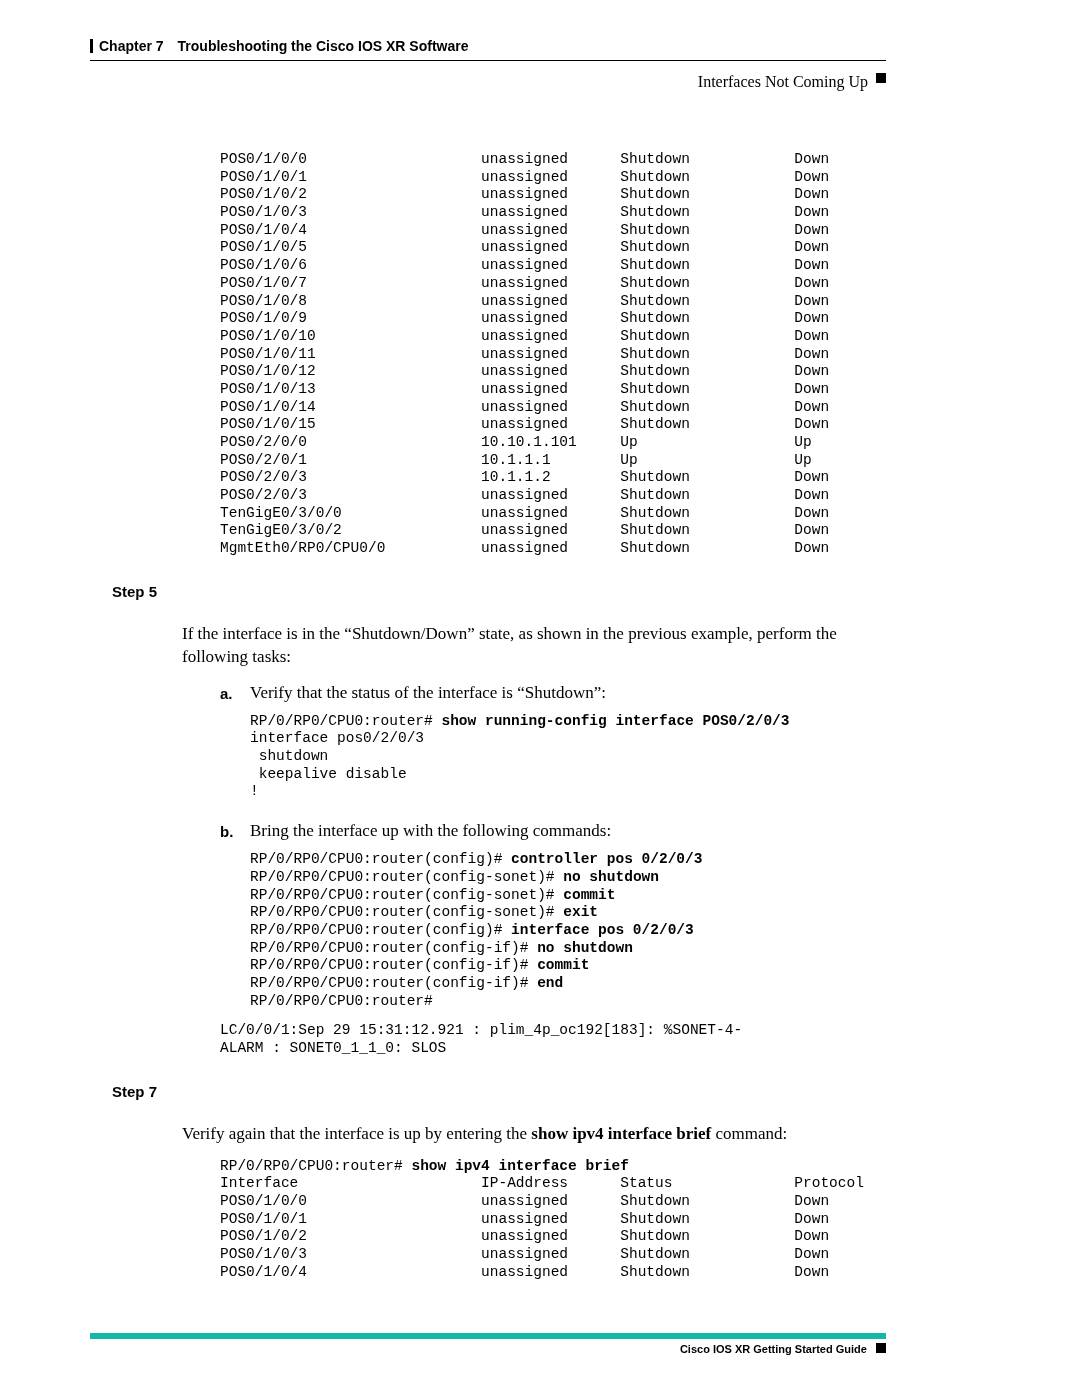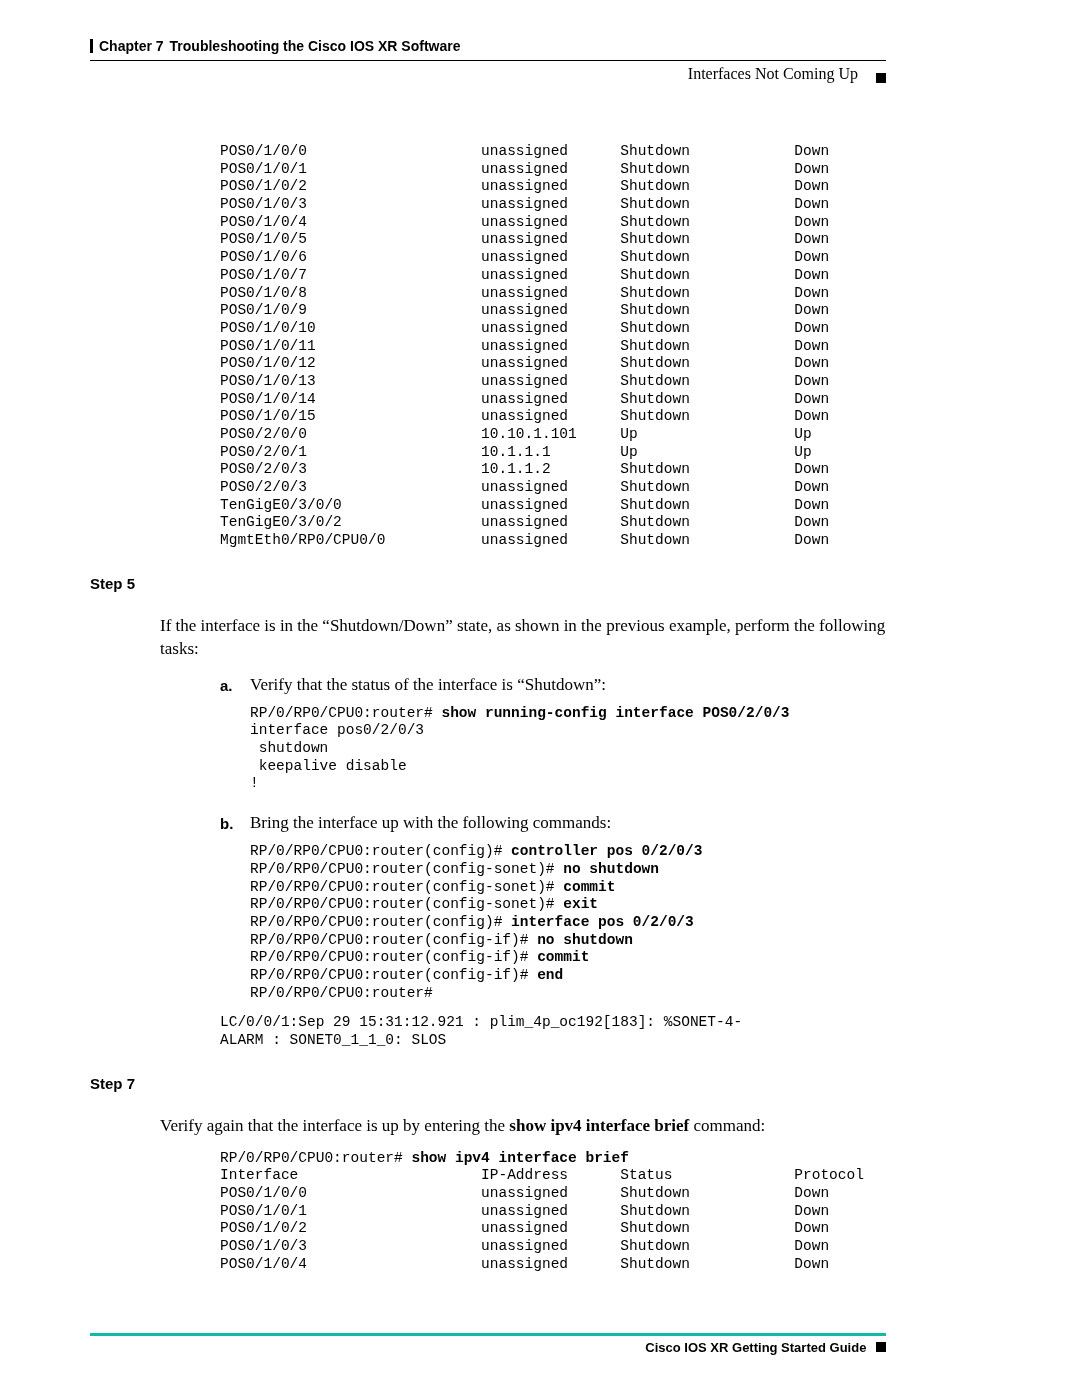--- a/index.html
+++ b/index.html
@@ -30,24 +30,24 @@
     gap: 6px;
   }
   .header-vbar {
     width: 3px;
     height: 14px;
     background: #000;
     display: inline-block;
   }
   .header-right {
     text-align: right;
-    margin-top: 4px;
-    display: flex;
-    align-items: flex-end;
-    gap: 18px;
+    margin-top: 12px;
+    display: flex;
+    align-items: flex-start;
+    gap: 8px;
   }
   .header-square {
     width: 10px;
     height: 10px;
     background: #000;
     display: inline-block;
   }
   .hr-top {
     border: none;
     border-top: 1px solid #000;
@@ -76,20 +76,21 @@
     font-size: 17px;
     line-height: 1.35;
   }
   .step-label {
     width: 70px;
     flex-shrink: 0;
     font-family: Arial, Helvetica, sans-serif;
     font-weight: bold;
     font-size: 15px;
     padding-top: 2px;
+    margin-left: 22px;
   }
   .step-body {
     flex: 1;
     margin-top: 43px;
   }
   .sub-item {
     display: flex;
     margin-top: 14px;
     font-size: 17px;
   }
@@ -111,25 +112,25 @@
   .serif-bold {
     font-weight: bold;
   }
   .footer {
     position: absolute;
     bottom: 42px;
     left: 90px;
     right: 90px;
   }
   .footer-line1 {
-    border-top: 3px solid #14b8a6;
+    border-top: 6px solid #14b8a6;
     text-align: right;
     font-family: Arial, Helvetica, sans-serif;
     font-weight: bold;
-    font-size: 13px;
+    font-size: 11px;
     padding-top: 4px;
   }
   .footer-row {
     display: flex;
     justify-content: space-between;
     align-items: center;
     margin-top: 4px;
   }
   .footer-left {
     display: flex;
@@ -157,21 +158,21 @@
 </style>
 </head>
 <body>
 
 <div class="page">
 
   <div class="header">
     <div class="header-left">
       <span class="header-vbar"></span>
       <span>Chapter 7</span>
-      <span style="margin-left:0;">Troubleshooting the Cisco IOS XR Software</span>
+      <span style="margin-left:8px;">Troubleshooting the Cisco IOS XR Software</span>
     </div>
   </div>
   <hr class="hr-top">
   <div class="header-right" style="justify-content:flex-end;">
     <span>Interfaces Not Coming Up</span>
     <span class="header-square"></span>
   </div>
 
   <div class="content">
 

